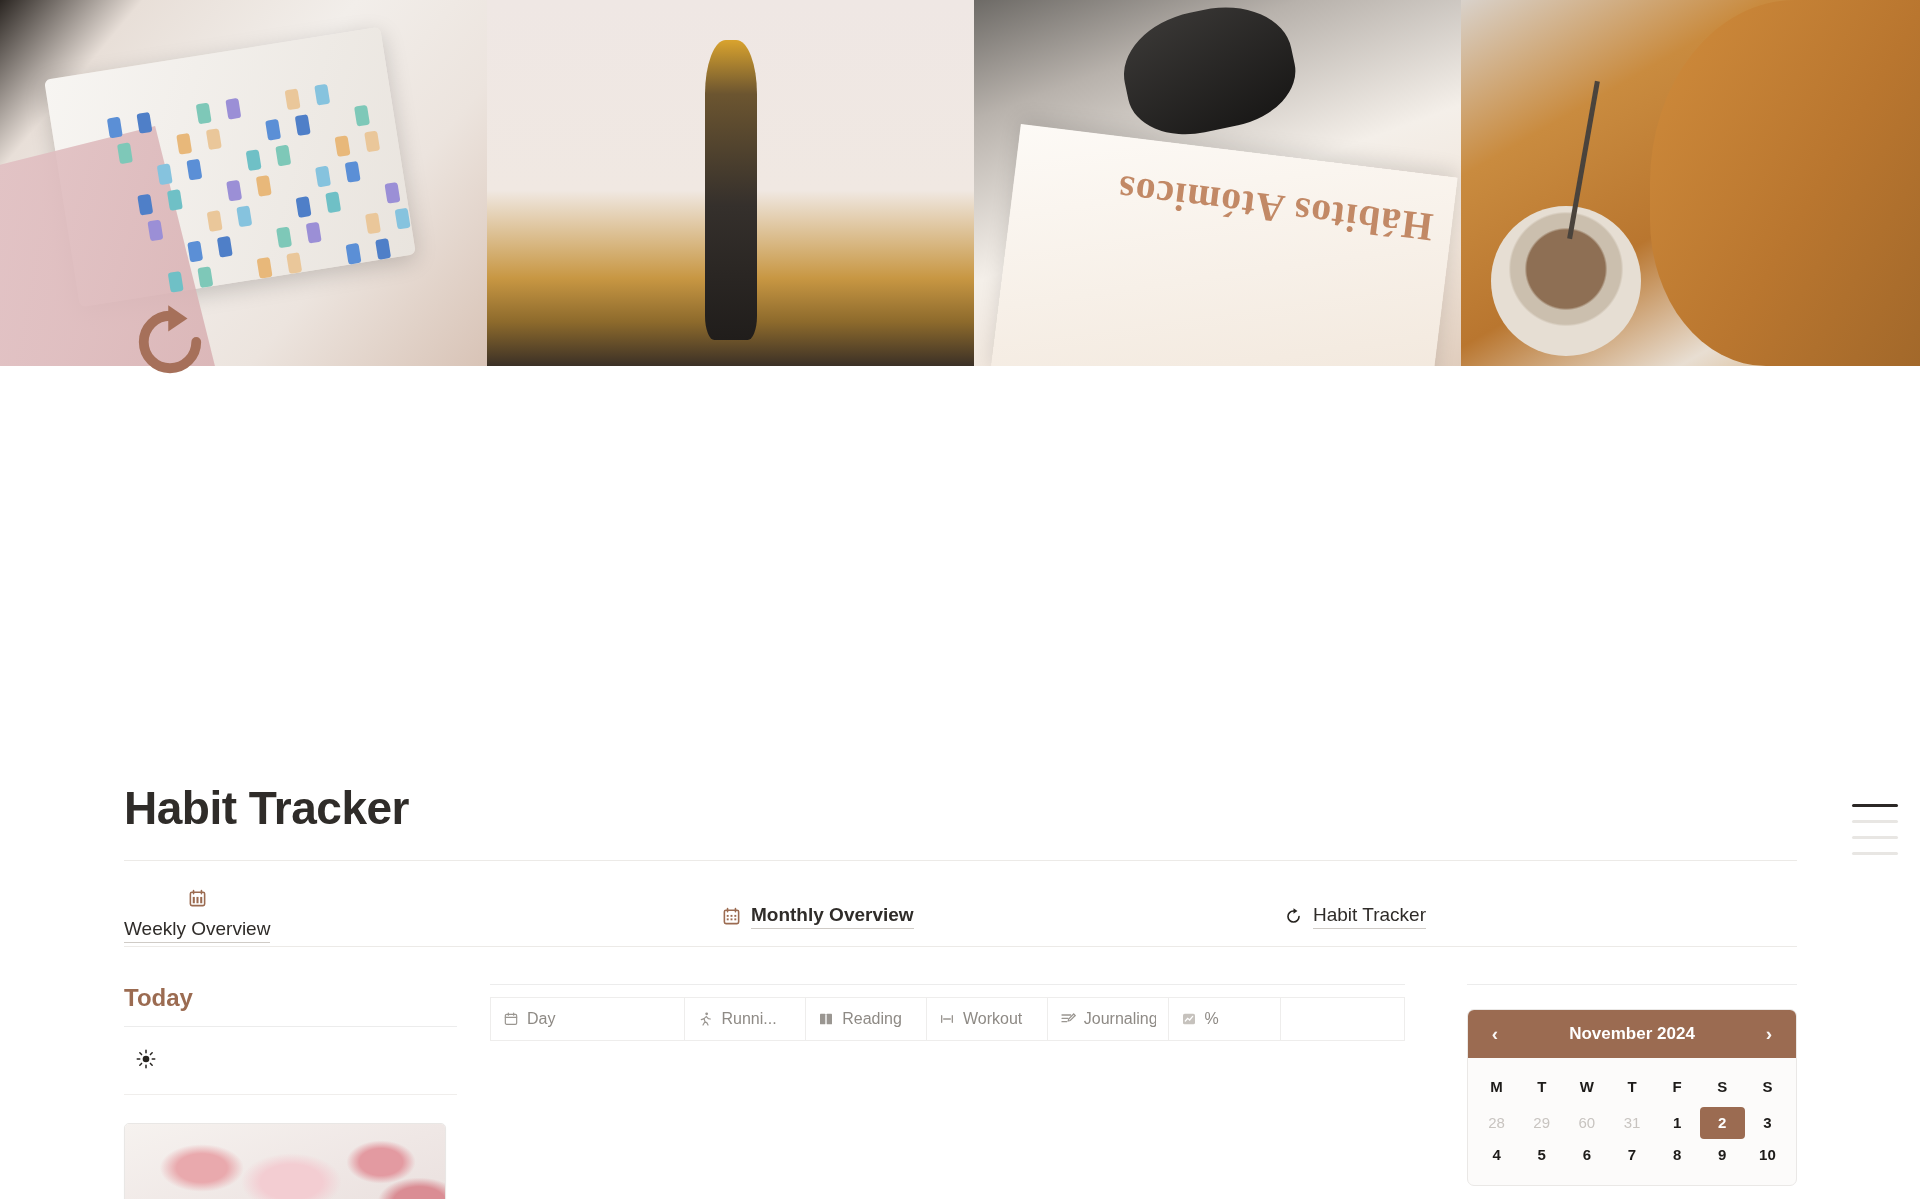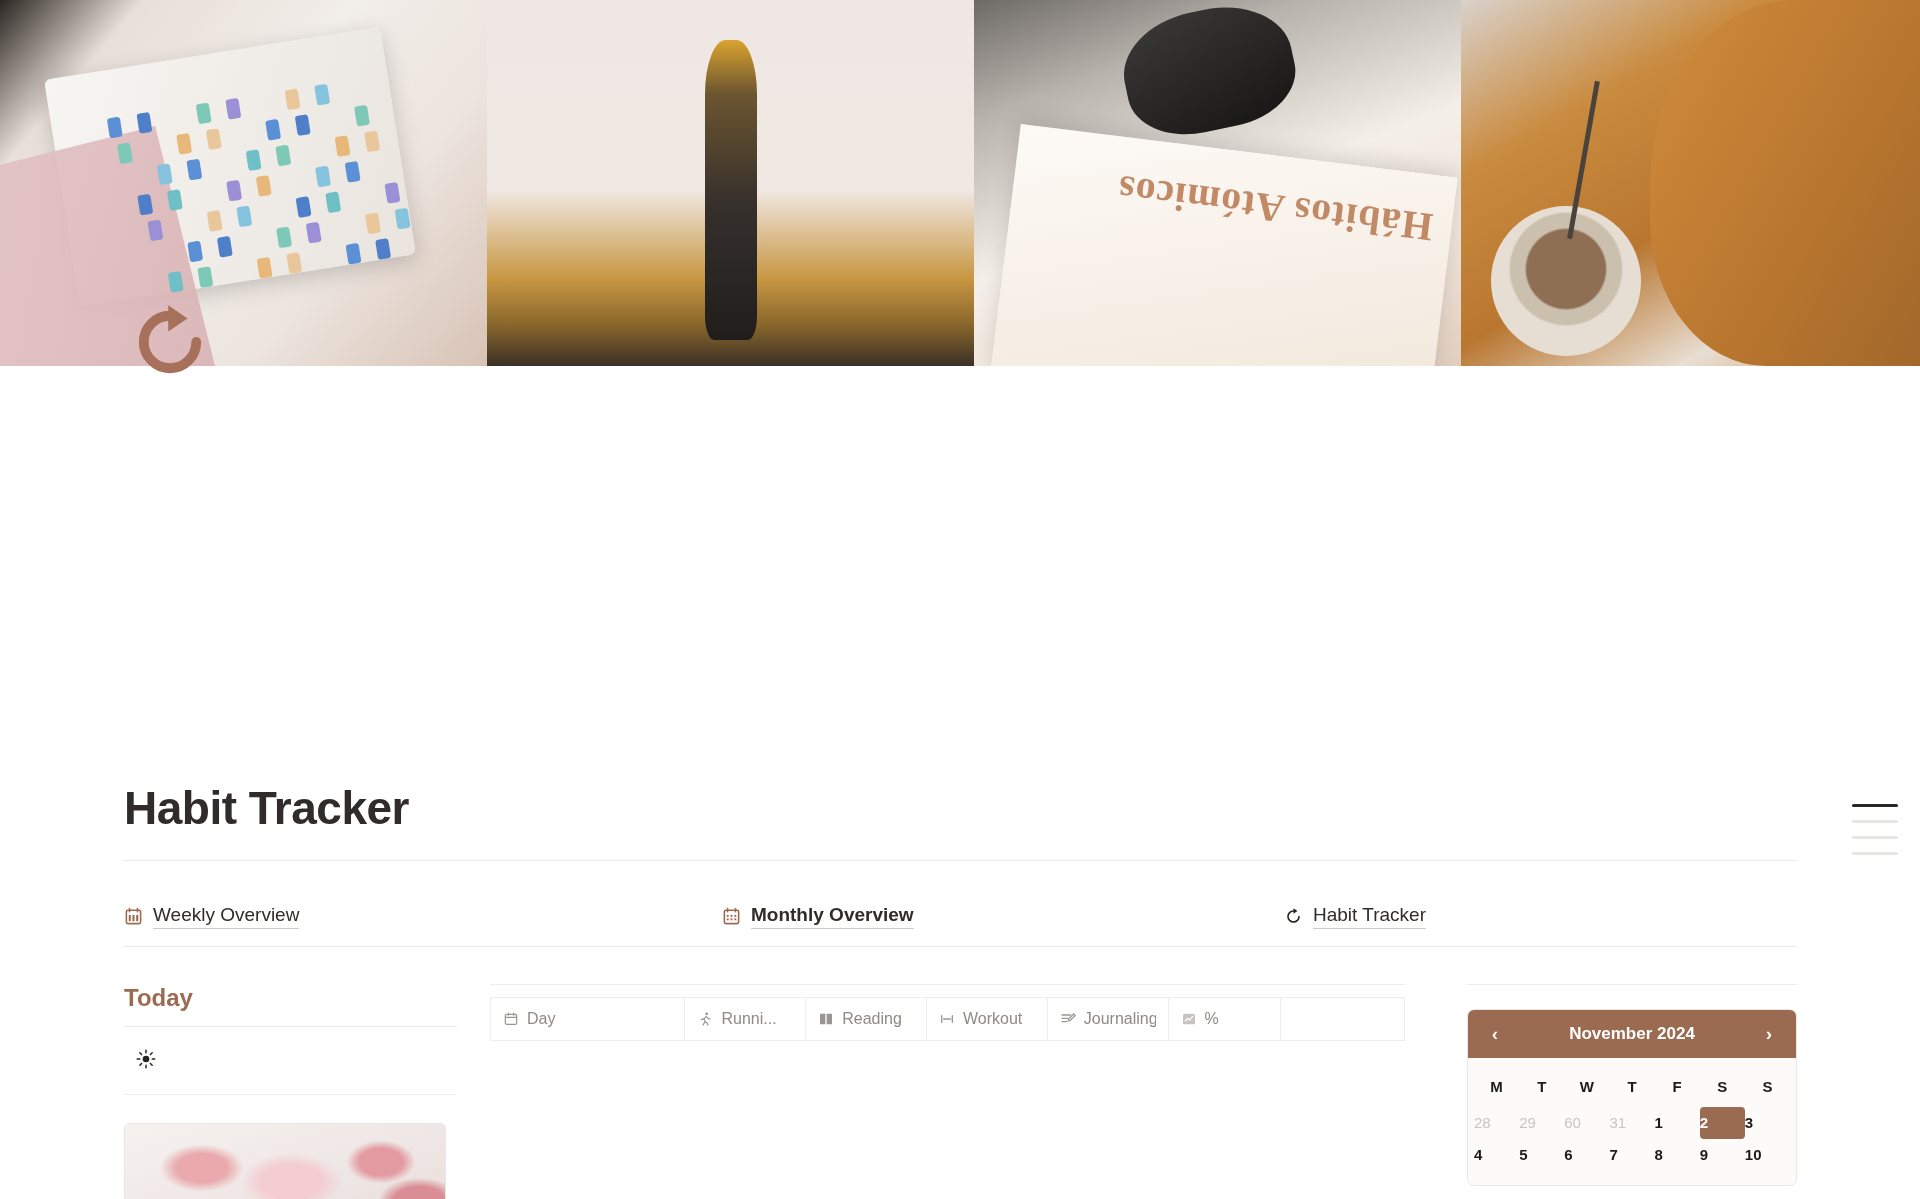--- a/index.html
+++ b/index.html
@@ -97,21 +97,21 @@
   
   .navrow {
     position:absolute; left:124px; top:520px; width:1673px; height:60px;
     display:flex; align-items:center;
   }
   .navlink { display:flex; align-items:center; gap:10px; cursor:pointer; }
   .navlink .nl-text {
     font-size:19px; color:#2f2c29;
     border-bottom:1px solid #cfcbc6; padding-bottom:2px;
   }
-  .nav-pos-1 { position:absolute; left:0; }
+  .nav-pos-1 { position:absolute; left:0;flex-direction:column; }
   .nav-pos-2 { position:absolute; left:598px;font-weight:bold; }
   .nav-pos-3 { position:absolute; left:1160px; }
   .nav-rule {
     position:absolute; left:124px; top:580px; width:1673px; height:1px; background:#eceae7;
   }
 
   
   .cols { position:absolute; left:124px; top:618px; width:1673px; display:flex; }
   .col-today { width:380px; }
   .col-main  { width:915px; margin-left:castom; }
@@ -176,21 +176,21 @@
     background:#9b6b51; color:#fff; height:48px;
     display:flex; align-items:center; justify-content:space-between; padding:0 16px;
     font-size:17px; font-weight:bold;
   }
   .cal-arrow { font-size:19px; cursor:pointer; opacity:.95; width:22px; text-align:center; }
   .cal-grid { display:grid; grid-template-columns:repeat(7,1fr); padding:10px 6px 14px 6px; }
   .cal-dow {
     text-align:center; font-size:15px; font-weight:bold; color:#1d1b19; padding:10px 0 12px 0;
   }
   .cal-day {
-    font-size:15px; font-weight:bold; color:#1d1b19;
+    text-align:center; font-size:15px; font-weight:bold; color:#1d1b19;
     height:32px; line-height:32px; border-radius:4px; cursor:pointer;
   }
   .cal-mute { color:#c8c4c0; font-weight:normal; }
   .cal-sel  { background:#9b6b51; color:#fff; }
 
   .icon { display:inline-block; line-height:0; }
 </style>
 </head>
 <body>
 

